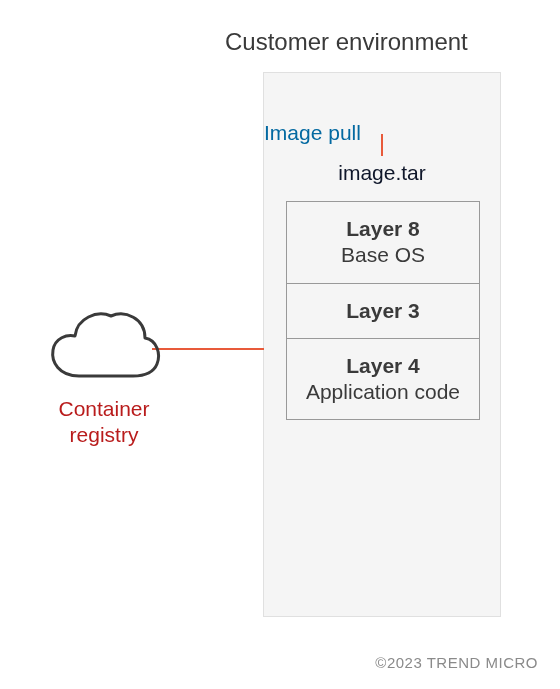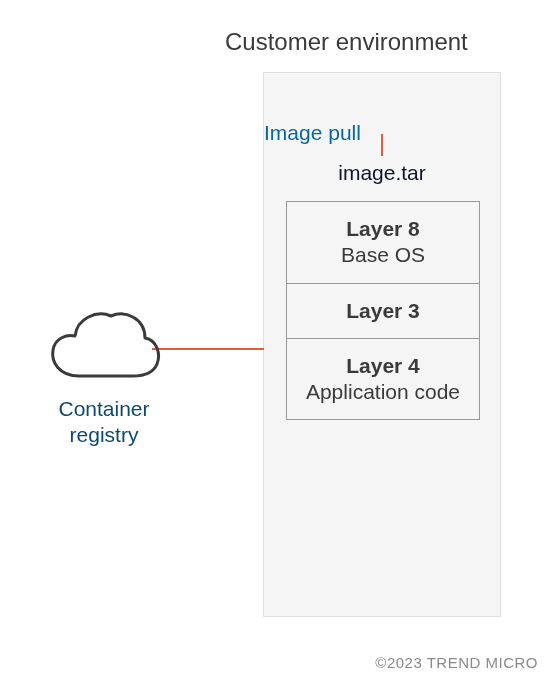--- a/index.html
+++ b/index.html
@@ -97,21 +97,21 @@
     }
     .cloud-icon {
       display: inline-block;
       width: 118px;
       height: 78px;
     }
     .cloud-label {
       margin-top: 10px;
       font-size: 21px;
       font-weight: 400;
-      color: #0c4a6e;
+      color: #b91c1c;
       line-height: 1.25;
       text-align: center;
     }
     .connector-horiz {
       position: absolute;
       top: 348px;
       left: 152px;
       width: 112px;
       height: 2px;
       background: #e85a3a;

